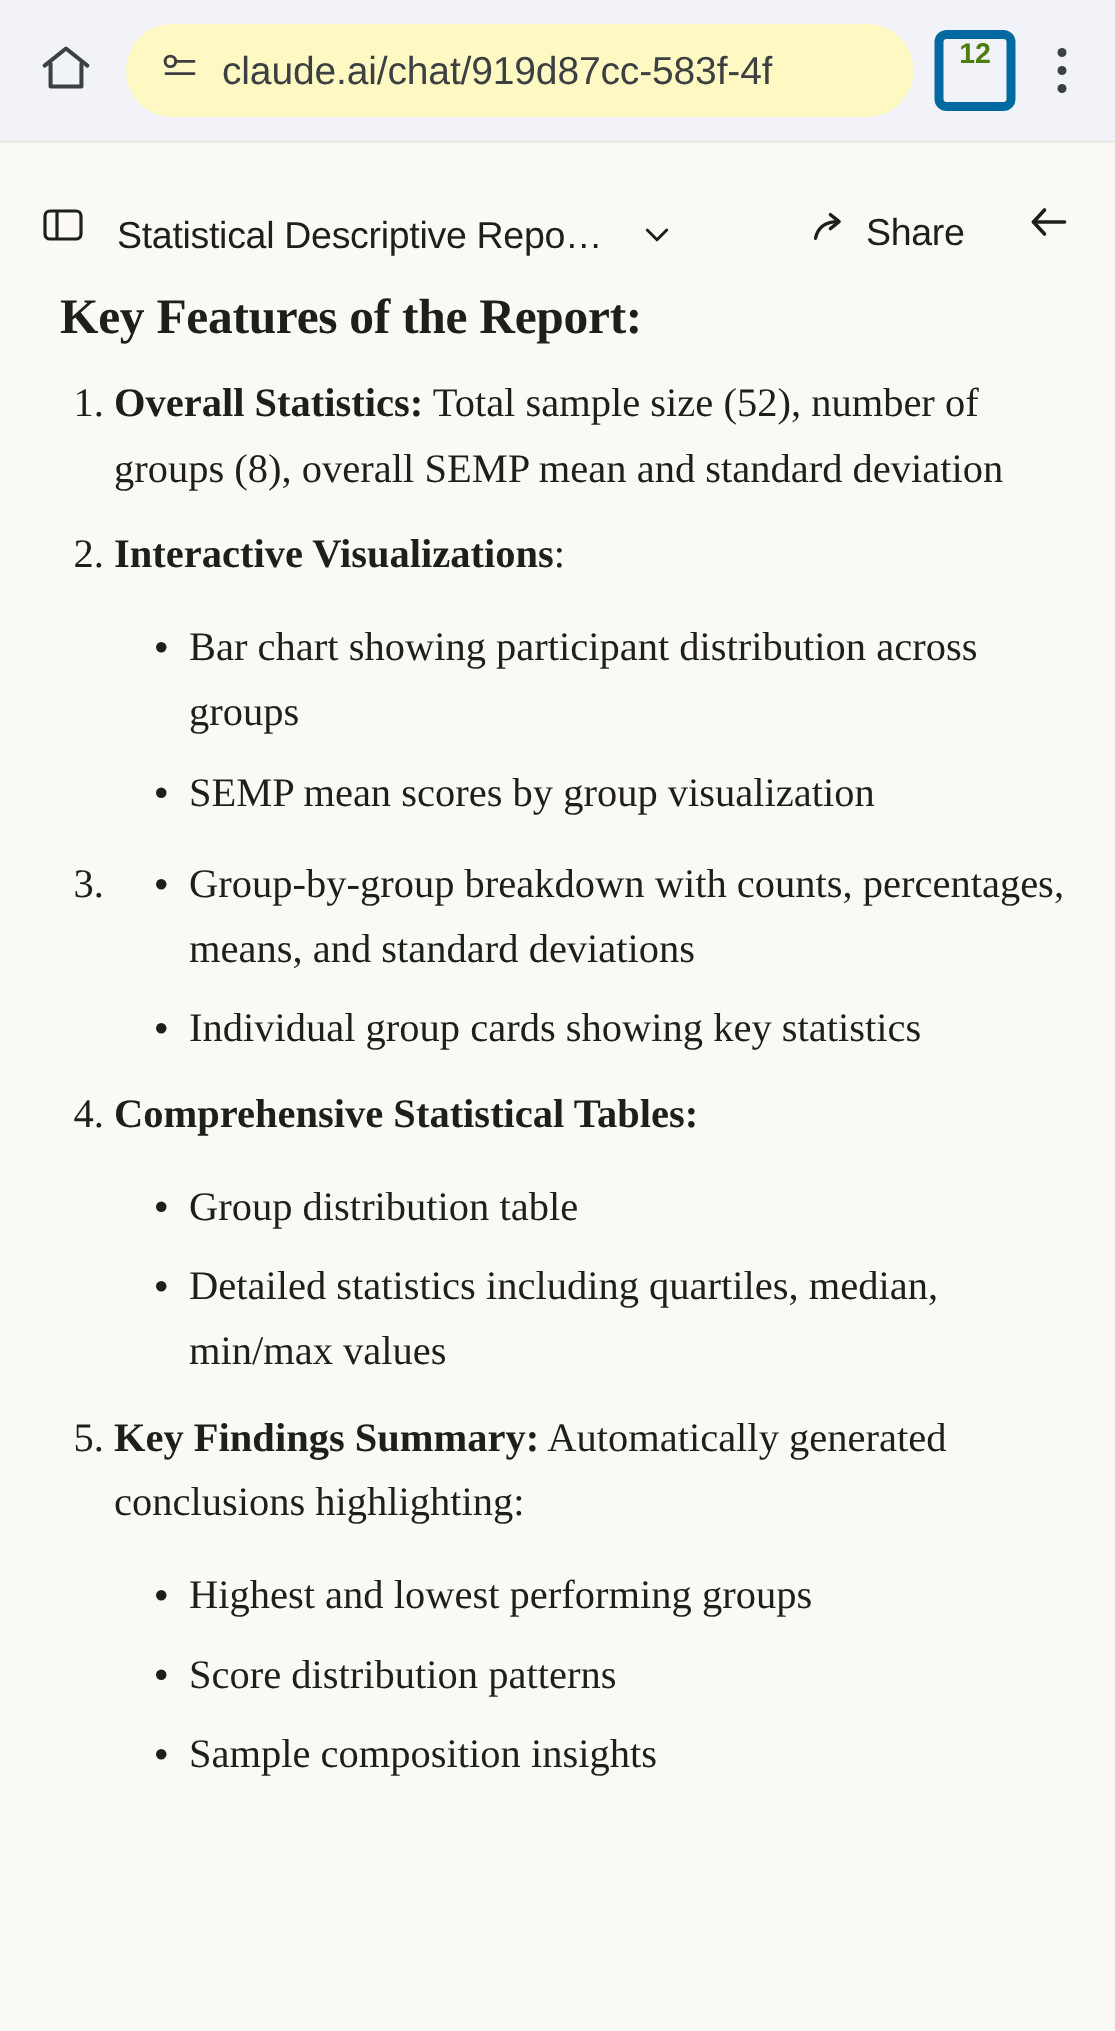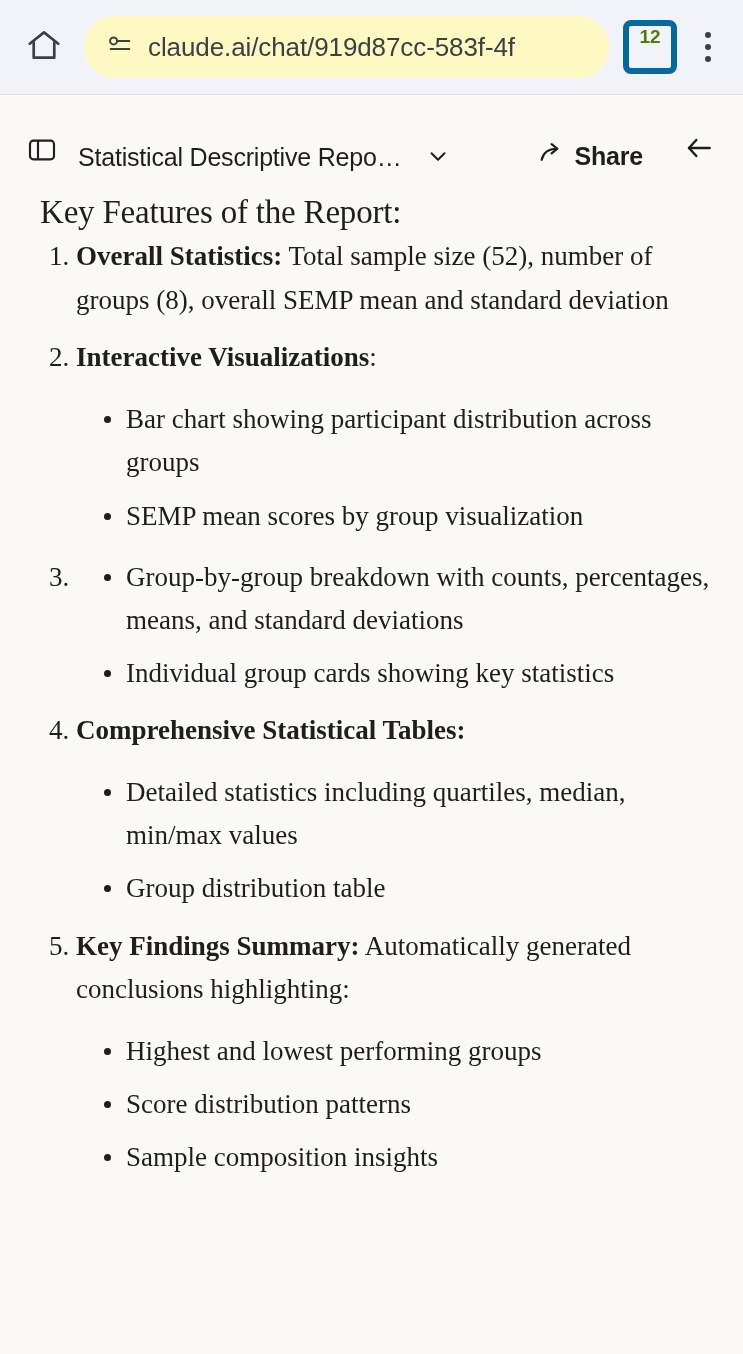--- a/index.html
+++ b/index.html
@@ -119,21 +119,21 @@
   }
   .header-spacer { flex: 1 1 auto; }
   .share-btn {
     display: flex;
     align-items: center;
     gap: 10px;
     flex: 0 0 auto;
   }
   .share-btn .label {
     font-size: 25px;
-    font-weight: 700;
+    font-weight: 400;
     color: #1f1e1c;
     letter-spacing: -0.2px;
   }
   .back-btn {
     width: 44px;
     height: 44px;
     display: flex;
     align-items: center;
     justify-content: center;
     flex: 0 0 auto;
@@ -142,22 +142,22 @@
 
   
   .content {
     padding: 22px 30px 0 30px;
     box-sizing: border-box;
     font-family: "Liberation Serif", serif;
     color: #1f1e1c;
   }
   h2.section-title {
     font-size: 33px;
-    font-weight: 400;
-    margin: 0 0 4px 10px;
+    font-weight: 700;
+    margin: 0 0 16px 10px;
     letter-spacing: -0.2px;
   }
   ol.main-list {
     margin: 0;
     padding-left: 46px;
     font-size: 27px;
     line-height: 1.62;
   }
   ol.main-list > li {
     margin-bottom: 14px;
@@ -275,22 +275,22 @@
       <li><span class="li-text"><strong>Overall Statistics:</strong><span> Total sample size (52), number of groups (8), overall SEMP mean and standard deviation</span></span></li>
       <li><span class="li-text"><strong>Interactive Visualizations</strong><span>:</span></span><ul class="sub-list">
           <li>Bar chart showing participant distribution across groups</li>
           <li>SEMP mean scores by group visualization</li>
         </ul></li>
       <li><ul class="sub-list">
           <li>Group-by-group breakdown with counts, percentages, means, and standard deviations</li>
           <li>Individual group cards showing key statistics</li>
         </ul></li>
       <li><span class="li-text"><strong>Comprehensive Statistical Tables:</strong><span></span></span><ul class="sub-list">
+          <li>Group distribution table</li>
           <li>Detailed statistics including quartiles, median, min/max values</li>
-          <li>Group distribution table</li>
         </ul></li>
       <li><span class="li-text"><strong>Key Findings Summary:</strong><span> Automatically generated conclusions highlighting:</span></span><ul class="sub-list">
           <li>Highest and lowest performing groups</li>
           <li>Score distribution patterns</li>
           <li>Sample composition insights</li>
         </ul></li>
     </ol>
 </div>
 
 </body></html>

